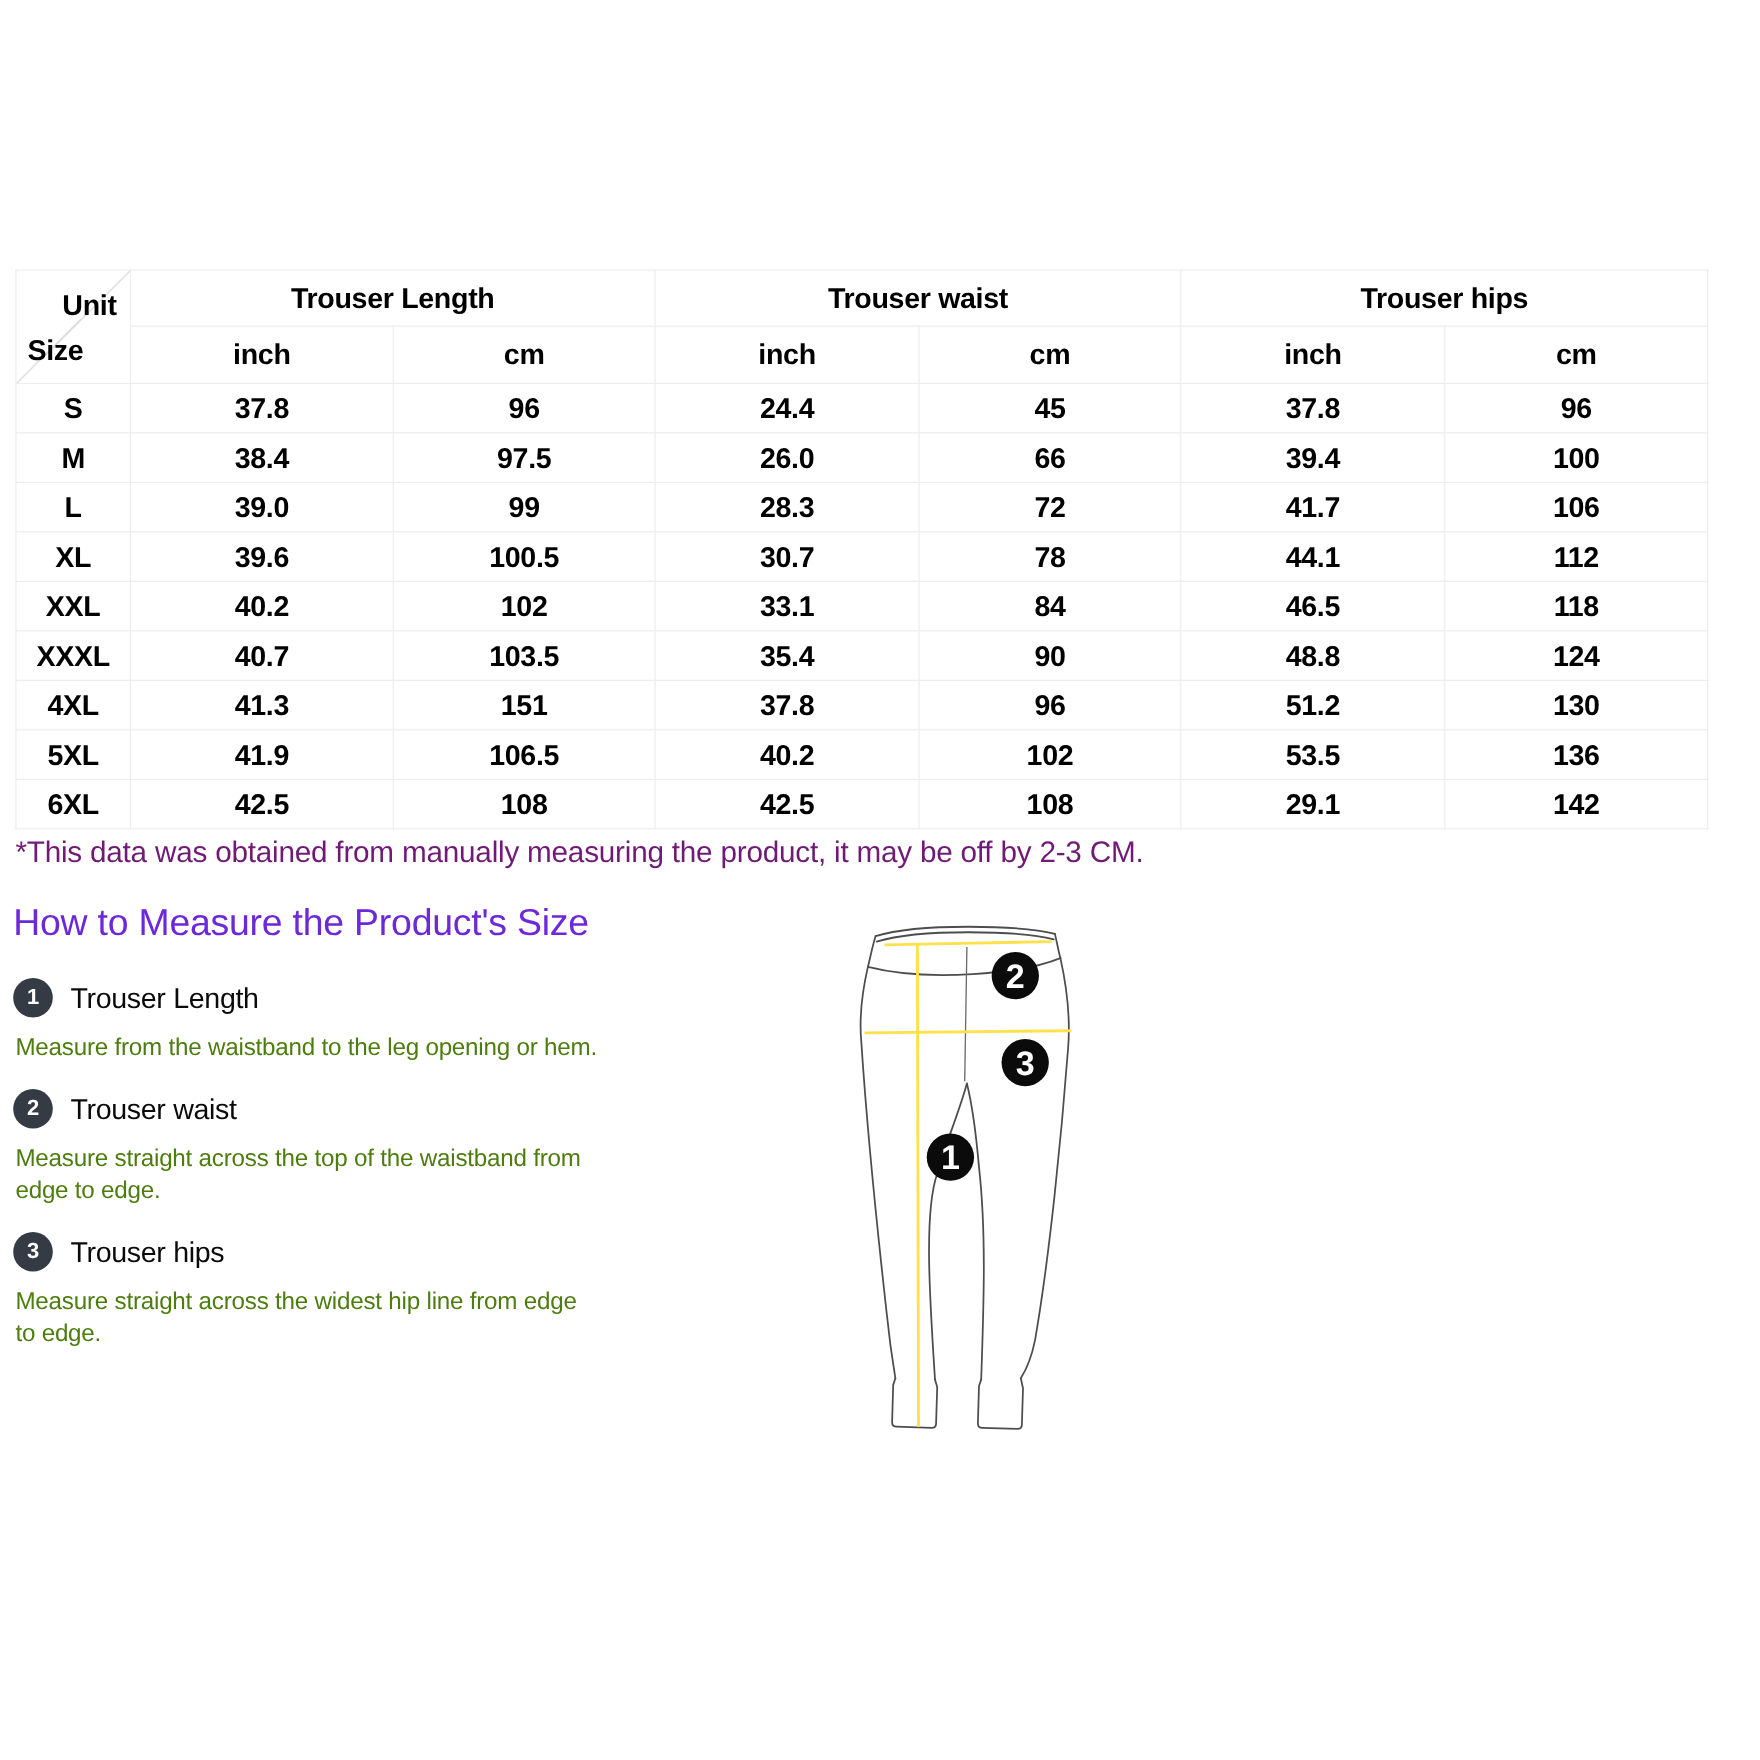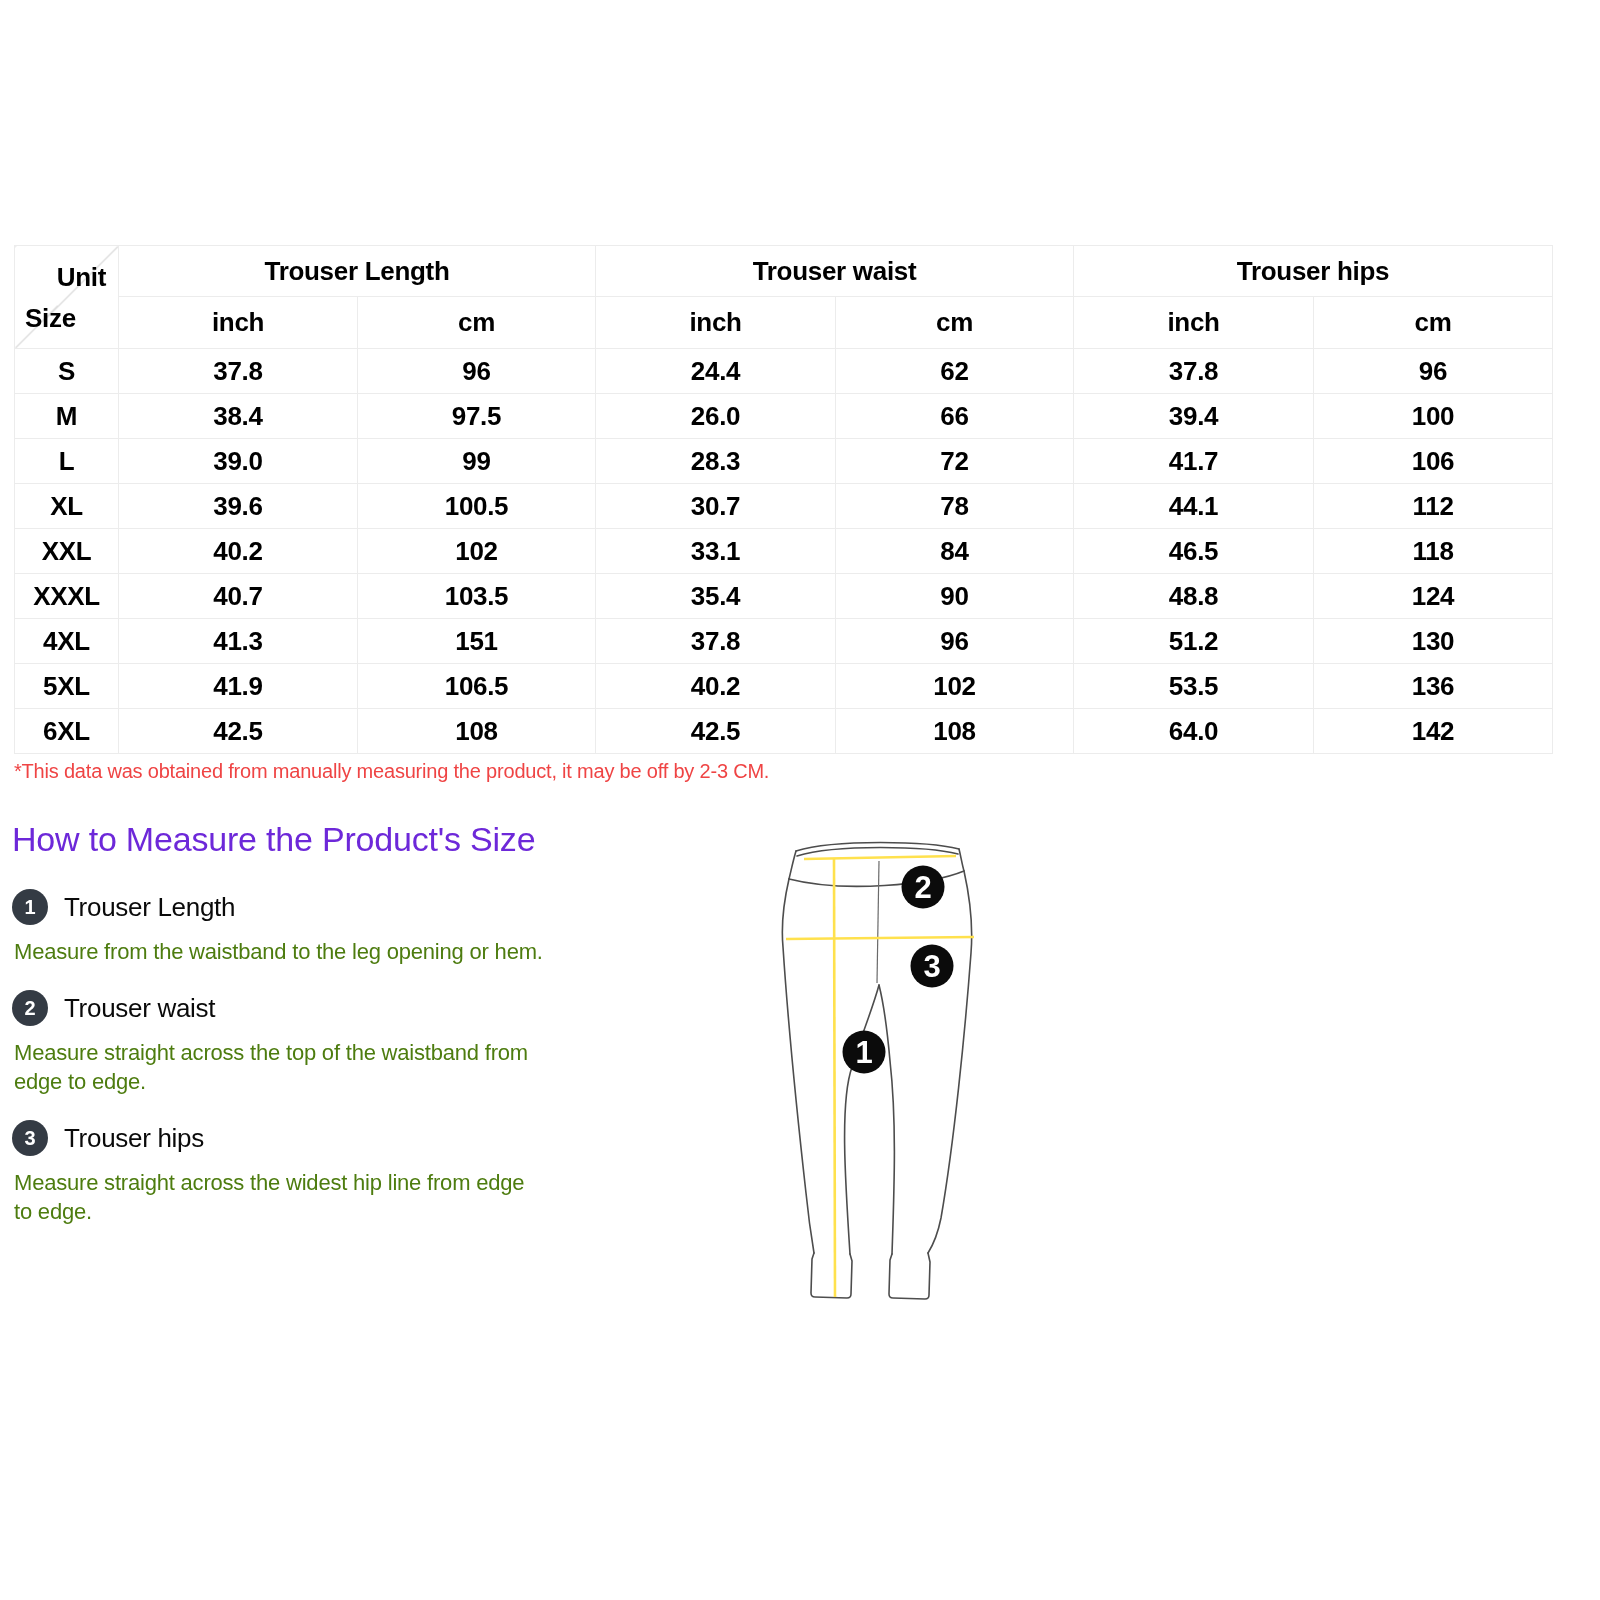--- a/index.html
+++ b/index.html
@@ -33,21 +33,21 @@
       linear-gradient(to bottom right,
         #ffffff calc(50% - 1px), #dddddd calc(50% - 1px),
         #dddddd calc(50% + 0.5px), #ffffff calc(50% + 0.5px));
   }
   .corner-unit { position: absolute; top: 16px; right: 12px; }
   .corner-size { position: absolute; bottom: 14px; left: 10px; }
 
   
   .footnote {
     position: absolute; left: 14px; top: 760px;
-    font-size: 20px; font-weight: 400; color: #ef4444; margin: 0;
+    font-size: 27px; font-weight: 400; color: #701a75; margin: 0;
     letter-spacing: -0.2px;
   }
 
   
   .measure-heading {
     position: absolute; left: 12px; top: 820px;
     font-size: 34px; font-weight: 400; color: #6d28d9; margin: 0;
     letter-spacing: -0.2px;
   }
   .instructions { position: absolute; left: 12px; top: 889px; width: 600px; }
@@ -104,21 +104,21 @@
         <th>inch</th>
         <th>cm</th>
       </tr>
     </thead>
     <tbody>
       <tr>
         <td>S</td>
         <td>37.8</td>
         <td>96</td>
         <td>24.4</td>
-        <td>62</td>
+        <td>45</td>
         <td>37.8</td>
         <td>96</td>
       </tr>
       <tr>
         <td>M</td>
         <td>38.4</td>
         <td>97.5</td>
         <td>26.0</td>
         <td>66</td>
         <td>39.4</td>
@@ -177,21 +177,21 @@
         <td>102</td>
         <td>53.5</td>
         <td>136</td>
       </tr>
       <tr>
         <td>6XL</td>
         <td>42.5</td>
         <td>108</td>
         <td>42.5</td>
         <td>108</td>
-        <td>64.0</td>
+        <td>29.1</td>
         <td>142</td>
       </tr>
     </tbody>
   </table>
 
   <p class="footnote">*This data was obtained from manually measuring the product, it may be off by 2-3 CM.</p>
 
   <h2 class="measure-heading">How to Measure the Product's Size</h2>
 
   <div class="instructions">

